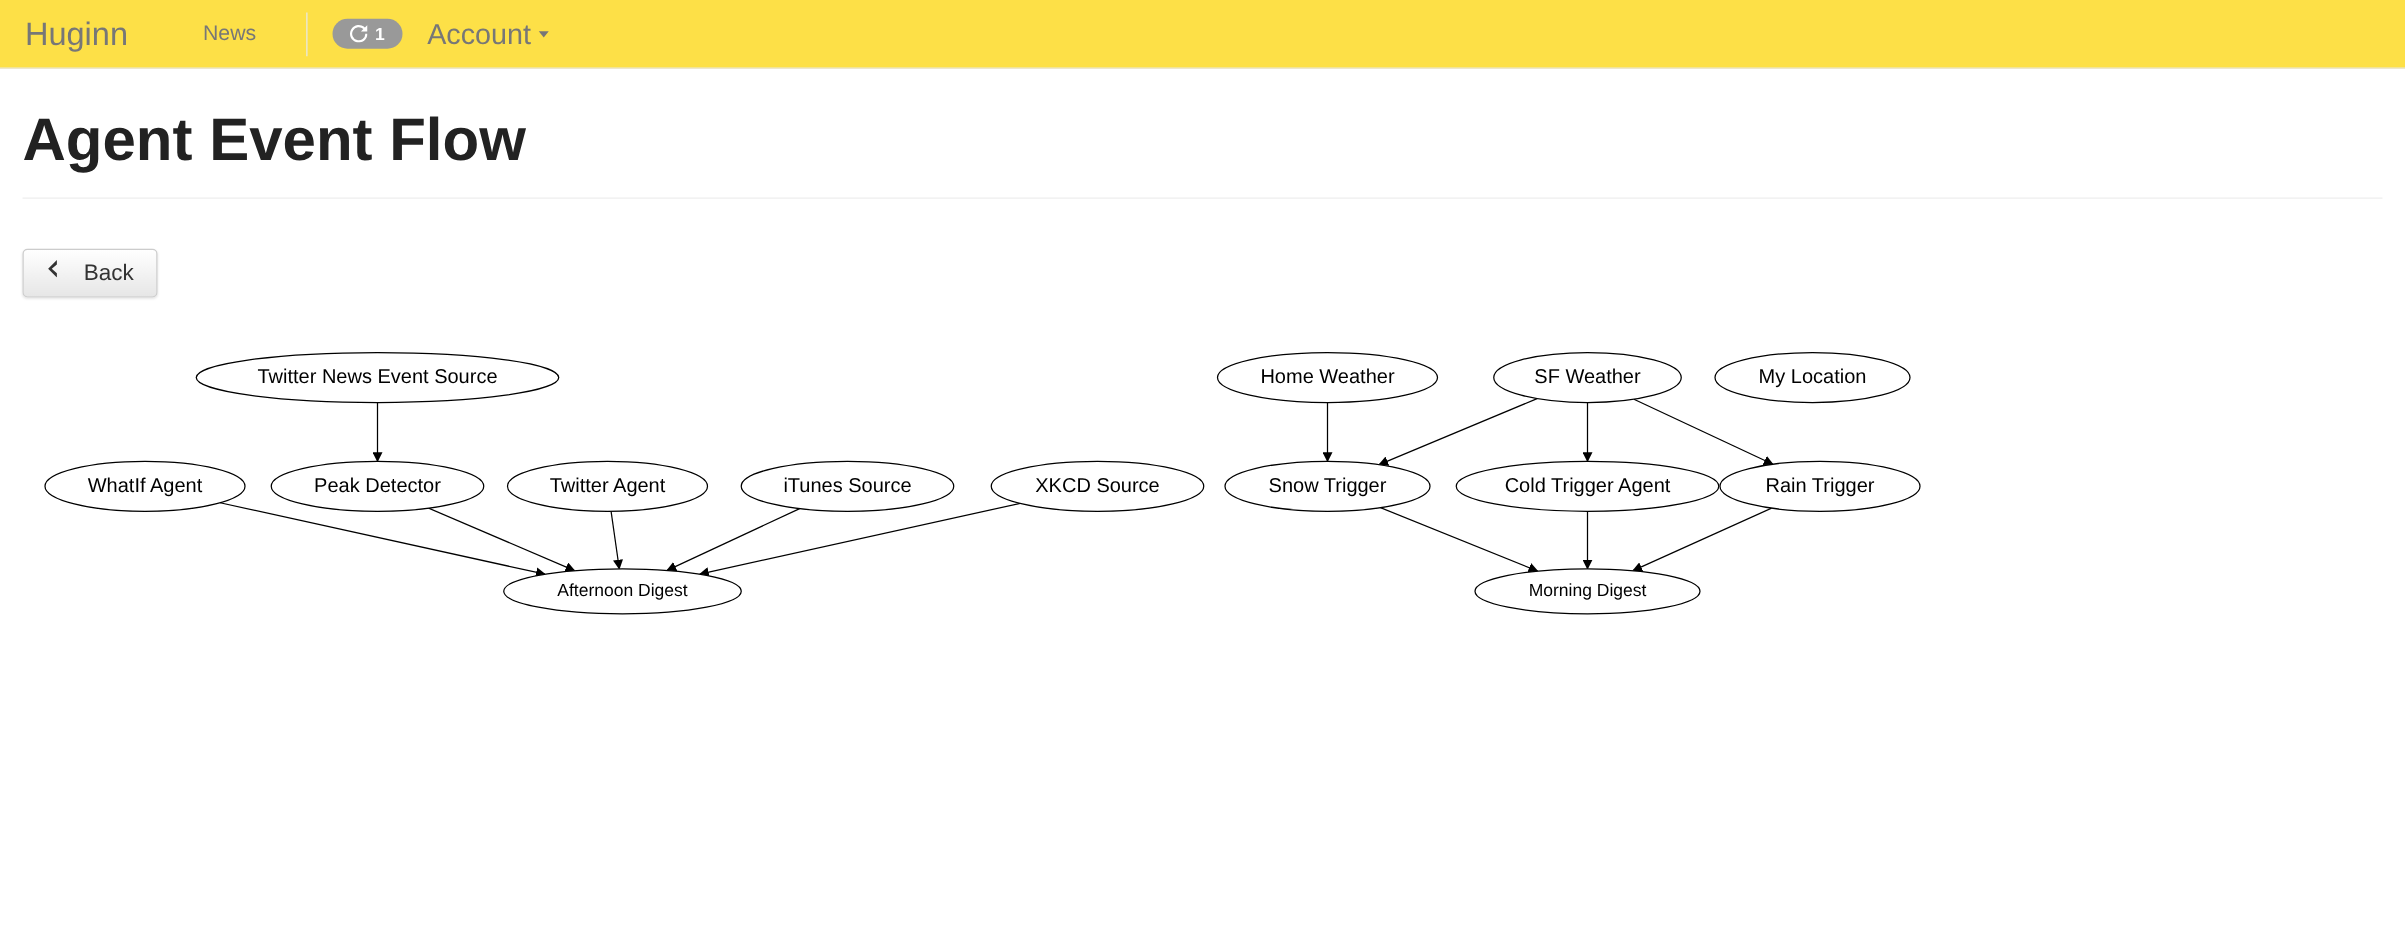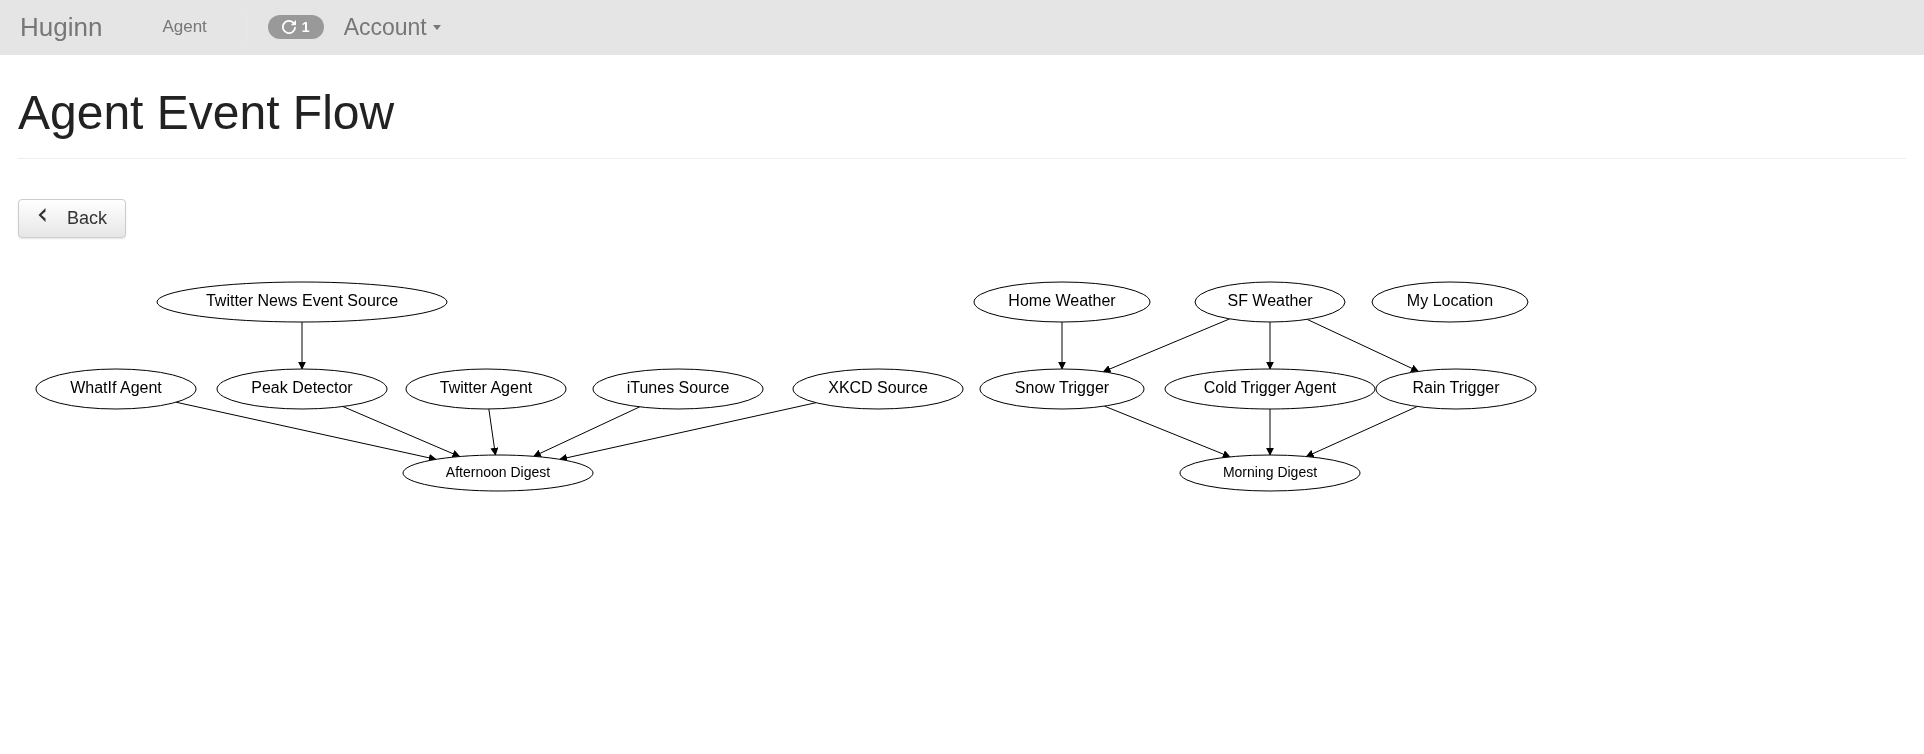--- a/index.html
+++ b/index.html
@@ -3,21 +3,21 @@
   <meta charset="utf-8">
   <style>
     * { margin: 0; padding: 0; box-sizing: border-box; }
     body {
       font-family: "Helvetica Neue", Helvetica, Arial, sans-serif;
       font-size: 14px;
       color: #333;
       background: #fff;
     }
     .navbar {
-      background: #e5e5e5;
+      background: #fde047;
       border-bottom: 1px solid #e7e7e7;
       display: flex;
       align-items: center;
       height: 55px;
       padding: 0 20px;
     }
     .brand {
       font-size: 26px;
       font-weight: 300;
       color: #777;
@@ -53,21 +53,21 @@
     }
     .caret {
       display: inline-block; width: 0; height: 0;
       border-left: 4px solid transparent;
       border-right: 4px solid transparent;
       border-top: 5px solid #777;
     }
     .container { padding: 30px 18px; }
     .page-title {
       font-size: 48px;
-      font-weight: 400;
+      font-weight: 700;
       color: #222;
       border-bottom: 1px solid #eee;
       padding-bottom: 18px;
       margin-bottom: 40px;
     }
     .btn-back {
       display: inline-flex;
       align-items: flex-start;
       gap: 20px;
       background: linear-gradient(#fff, #e6e6e6);
@@ -95,21 +95,21 @@
       pointer-events: none;
     }
     .edge { stroke: #000; stroke-width: 1; fill: none; }
   </style>
 </head>
 <body>
 
 <div class="navbar">
   <div class="brand">Huginn</div>
   <div class="nav-right">
-    <div class="nav-link">Agent</div>
+    <div class="nav-link">News</div>
     <div class="divider"></div>
     <div class="badge">
       <svg viewBox="0 0 16 16">
           <path d="M13.65 2.35A8 8 0 1 0 16 8h-2a6 6 0 1 1-1.76-4.24L10 6h6V0l-2.35 2.35z"></path>
         </svg>
       <span>1</span>
     </div>
     <div class="account-dropdown">
       <span>Account</span>
       <span class="caret"></span>

